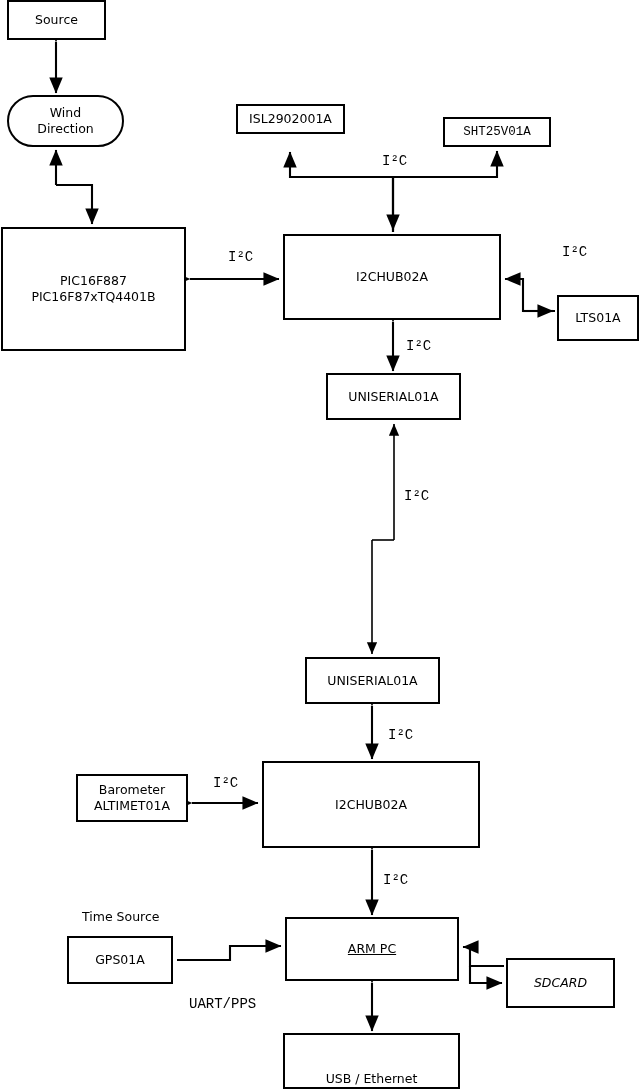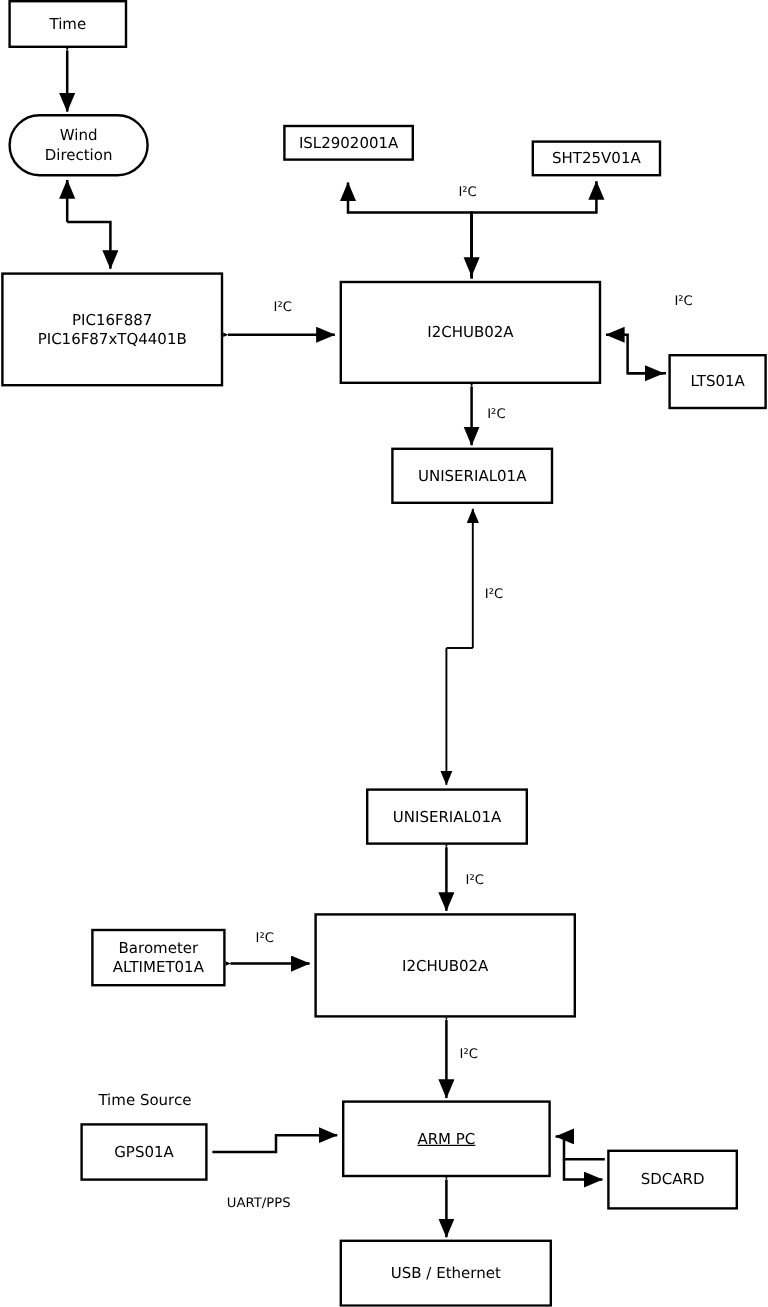--- a/index.html
+++ b/index.html
@@ -12,22 +12,22 @@
   svg.wires{position:absolute;left:0;top:0;width:640px;height:1089px;pointer-events:none;}
   .node{
     position:absolute;box-sizing:border-box;
     border:2px solid #000;background:#fff;
     display:flex;align-items:center;justify-content:center;
     text-align:center;color:#000;font-size:12.5px;line-height:1.28;
     z-index:2;
   }
   .node span{display:block;white-space:pre-line;}
   .edge-label{
-    position:absolute;font-size:11px;color:#000;z-index:3;
-    background:transparent;white-space:nowrap;
+    position:absolute;font-size:14px;color:#000;z-index:3;
+    background:transparent;white-space:nowrap;font-family:Liberation Mono, monospace;
   }
   .free-label{
     position:absolute;font-size:12.5px;color:#000;z-index:3;white-space:nowrap;text-align:right;
   }
 </style>
 </head>
 <body>
 
 <div id="canvas">
 
@@ -61,38 +61,38 @@
       <path d="M504,966 L470,966 L470,947 L463,947"></path>
       <path d="M470,966 L470,983 L502,983"></path>
     </g>
 
     <g stroke="#000" stroke-width="1.6" fill="none">
       <path d="M394,540 L372,540"></path>
     </g>
   </svg>
 
   <div class="node" style="left:7px;top:0px;width:99px;height:40px;">
-    <span>Time</span>
+    <span>Source</span>
   </div>
 
   <div class="node" style="left:7px;top:95px;width:117px;height:52px;border-radius:26px;">
     <span>Wind
 Direction</span>
   </div>
 
-  <div class="node" style="left:1px;top:227px;width:185px;height:95px;">
+  <div class="node" style="left:1px;top:227px;width:185px;height:124px;">
     <span>PIC16F887
 PIC16F87xTQ4401B</span>
   </div>
 
   <div class="node" style="left:236px;top:104px;width:109px;height:30px;">
     <span>ISL2902001A</span>
   </div>
 
-  <div class="node" style="left:443px;top:117px;width:108px;height:30px;">
+  <div class="node" style="left:443px;top:117px;width:108px;height:30px;font-family:Liberation Mono, monospace;">
     <span>SHT25V01A</span>
   </div>
 
   <div class="node" style="left:283px;top:234px;width:218px;height:86px;">
     <span>I2CHUB02A</span>
   </div>
 
   <div class="node" style="left:557px;top:295px;width:82px;height:46px;">
     <span>LTS01A</span>
   </div>
@@ -115,25 +115,25 @@
   </div>
 
   <div class="node" style="left:67px;top:936px;width:106px;height:48px;">
     <span>GPS01A</span>
   </div>
 
   <div class="node" style="left:285px;top:917px;width:174px;height:64px;text-decoration:underline;">
     <span>ARM PC</span>
   </div>
 
-  <div class="node" style="left:506px;top:958px;width:109px;height:50px;">
+  <div class="node" style="left:506px;top:958px;width:109px;height:50px;font-style:italic;">
     <span>SDCARD</span>
   </div>
 
-  <div class="node" style="left:283px;top:1033px;width:177px;height:56px;">
+  <div class="node" style="left:283px;top:1033px;width:177px;height:56px;align-items:flex-end;">
     <span>USB / Ethernet</span>
   </div>
 
   <div class="edge-label" style="left:228px;top:249px;">I²C</div>
   <div class="edge-label" style="left:382px;top:153px;">I²C</div>
   <div class="edge-label" style="left:562px;top:244px;">I²C</div>
   <div class="edge-label" style="left:406px;top:338px;">I²C</div>
   <div class="edge-label" style="left:404px;top:488px;">I²C</div>
   <div class="edge-label" style="left:388px;top:727px;">I²C</div>
   <div class="edge-label" style="left:213px;top:775px;">I²C</div>

